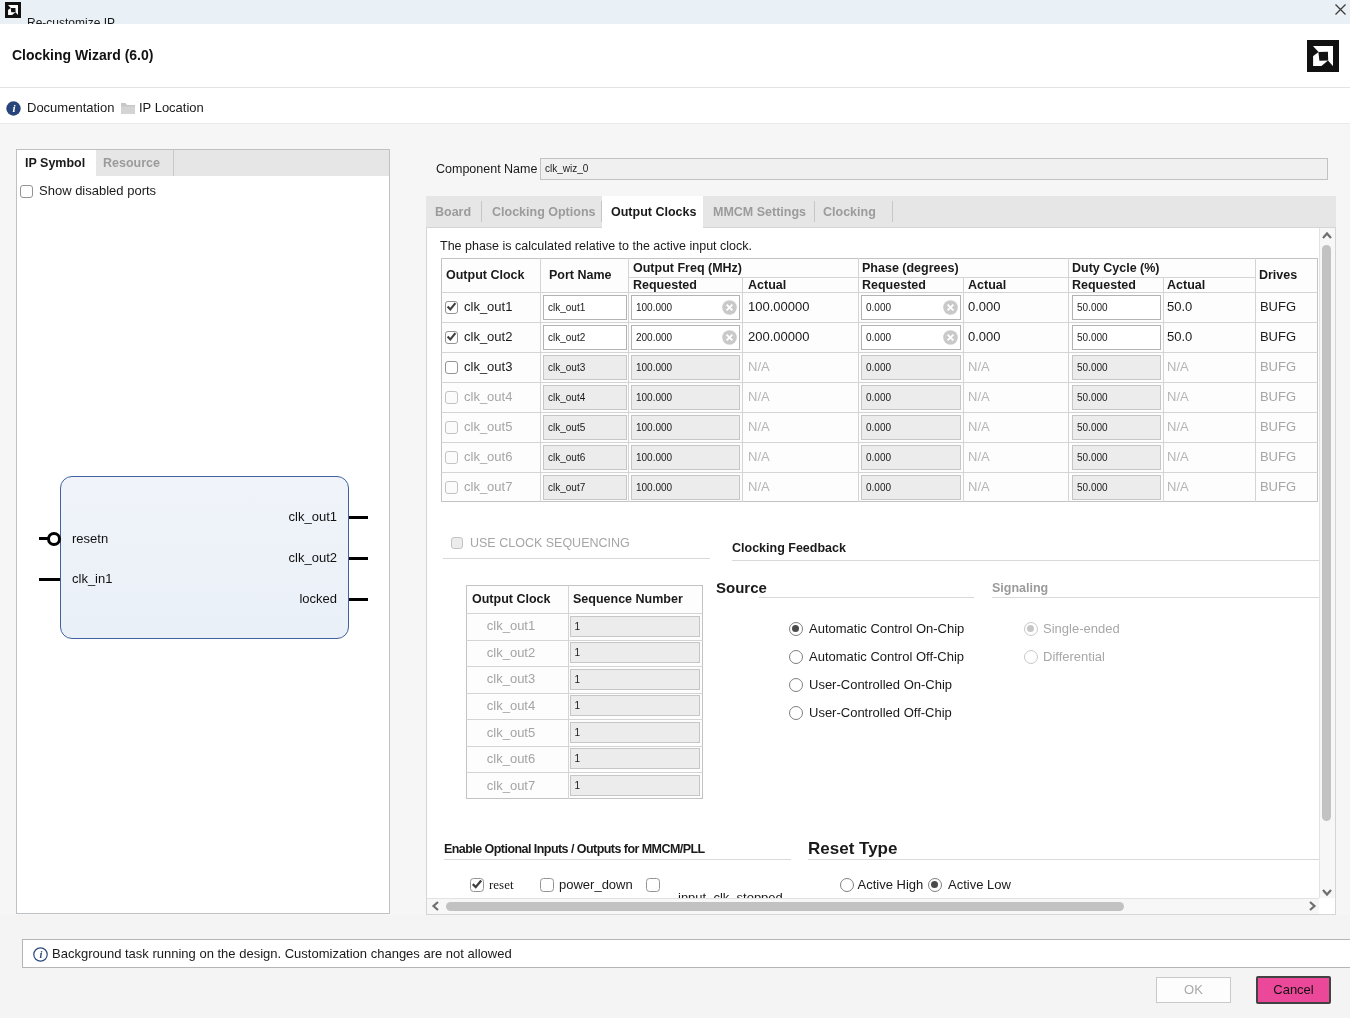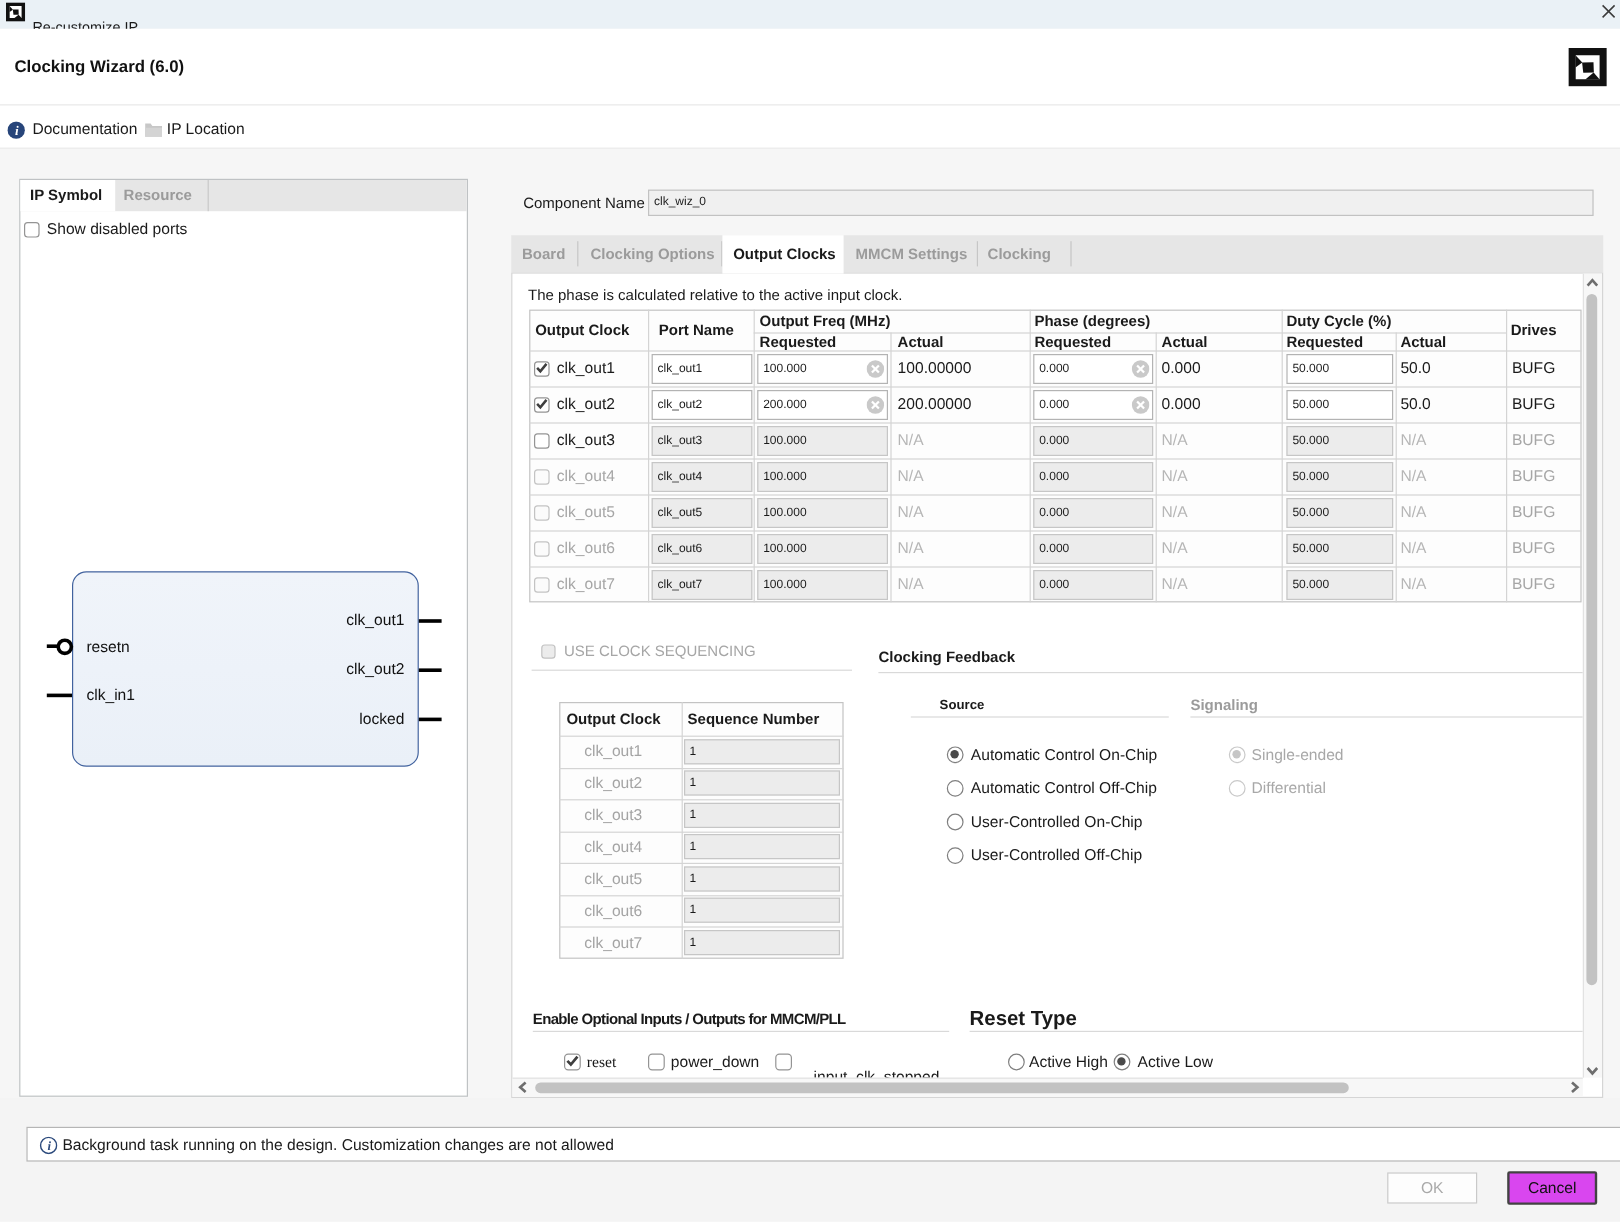--- a/index.html
+++ b/index.html
@@ -233,21 +233,21 @@
 <div class="t" style="left:454px;width:114px;top:724.5714285714287px;text-align:center;color:#a4a4a4;">clk_out5</div>
 <div class="field dfield" style="left:569.5px;top:721.8px;width:130px;height:21px;line-height:19px;">1</div>
 <div class="hline" style="left:466px;top:745.9px;width:237px;"></div>
 <div class="t" style="left:454px;width:114px;top:751.1428571428572px;text-align:center;color:#a4a4a4;">clk_out6</div>
 <div class="field dfield" style="left:569.5px;top:748.4px;width:130px;height:21px;line-height:19px;">1</div>
 <div class="hline" style="left:466px;top:772.4px;width:237px;"></div>
 <div class="t" style="left:454px;width:114px;top:777.7142857142858px;text-align:center;color:#a4a4a4;">clk_out7</div>
 <div class="field dfield" style="left:569.5px;top:774.9px;width:130px;height:21px;line-height:19px;">1</div>
 <div class="t" style="left:732px;top:540px;font-weight:bold;font-size:12.5px;">Clocking Feedback</div>
 <div class="sep" style="left:732px;top:560px;width:587px;"></div>
-<div class="t" style="left:783px;top:580px;font-weight:bold;font-size:11px;">Source</div>
+<div class="t" style="left:716px;top:580px;font-weight:bold;font-size:15px;">Source</div>
 <div class="sep" style="left:759px;top:597px;width:215px;"></div>
 <div class="t gy" style="left:992px;top:580px;font-weight:bold;font-size:12.5px;">Signaling</div>
 <div class="sep" style="left:992px;top:597px;width:327px;"></div>
 <div class="radio" style="left:789px;top:622px;">
     <div class="dot"></div>
   </div>
 <div class="t" style="left:809px;top:621px;">Automatic Control On-Chip</div>
 <div class="radio" style="left:789px;top:650px;"></div>
 <div class="t" style="left:809px;top:649px;">Automatic Control Off-Chip</div>
 <div class="radio" style="left:789px;top:678px;"></div>
@@ -297,12 +297,12 @@
     <path d="M2 2 L6.5 6 L2 10" stroke="#6e6e6e" stroke-width="2.2" fill="none"></path>
   </svg>
 <div class="ab" style="left:0;top:915px;width:1350px;height:103px;background:#f4f4f4;"></div>
 <div class="ab" style="left:22px;top:939px;width:1330px;height:29px;background:#fff;border:1px solid #b5b5b5;box-sizing:border-box;"></div>
 <svg class="ab" style="left:33px;top:947px" width="15" height="15" viewBox="0 0 15 15">
     <circle cx="7.5" cy="7.5" r="6.7" fill="none" stroke="#2c4a7c" stroke-width="1.2"></circle>
     <text x="8" y="11.3" font-family="Liberation Serif" font-style="italic" font-weight="bold" font-size="10.5" fill="#2c4a7c" text-anchor="middle">i</text>
   </svg>
 <div class="t" style="left:52px;top:946px;">Background task running on the design. Customization changes are not allowed</div>
 <div class="ab" style="left:1156px;top:977px;width:75px;height:26px;background:#fdfdfd;border:1px solid #c9c9c9;box-sizing:border-box;text-align:center;line-height:24px;font-size:13px;color:#a9a9a9;">OK</div>
-<div class="ab" style="left:1256px;top:976px;width:75px;height:28px;background:#d946ef;border:2px solid #424242;box-sizing:border-box;text-align:center;line-height:24px;font-size:13px;color:#111;border-radius:2px;">Cancel</div>
+<div class="ab" style="left:1256px;top:976px;width:75px;height:28px;background:#ec4899;border:2px solid #424242;box-sizing:border-box;text-align:center;line-height:24px;font-size:13px;color:#111;border-radius:2px;">Cancel</div>
 </body></html>

